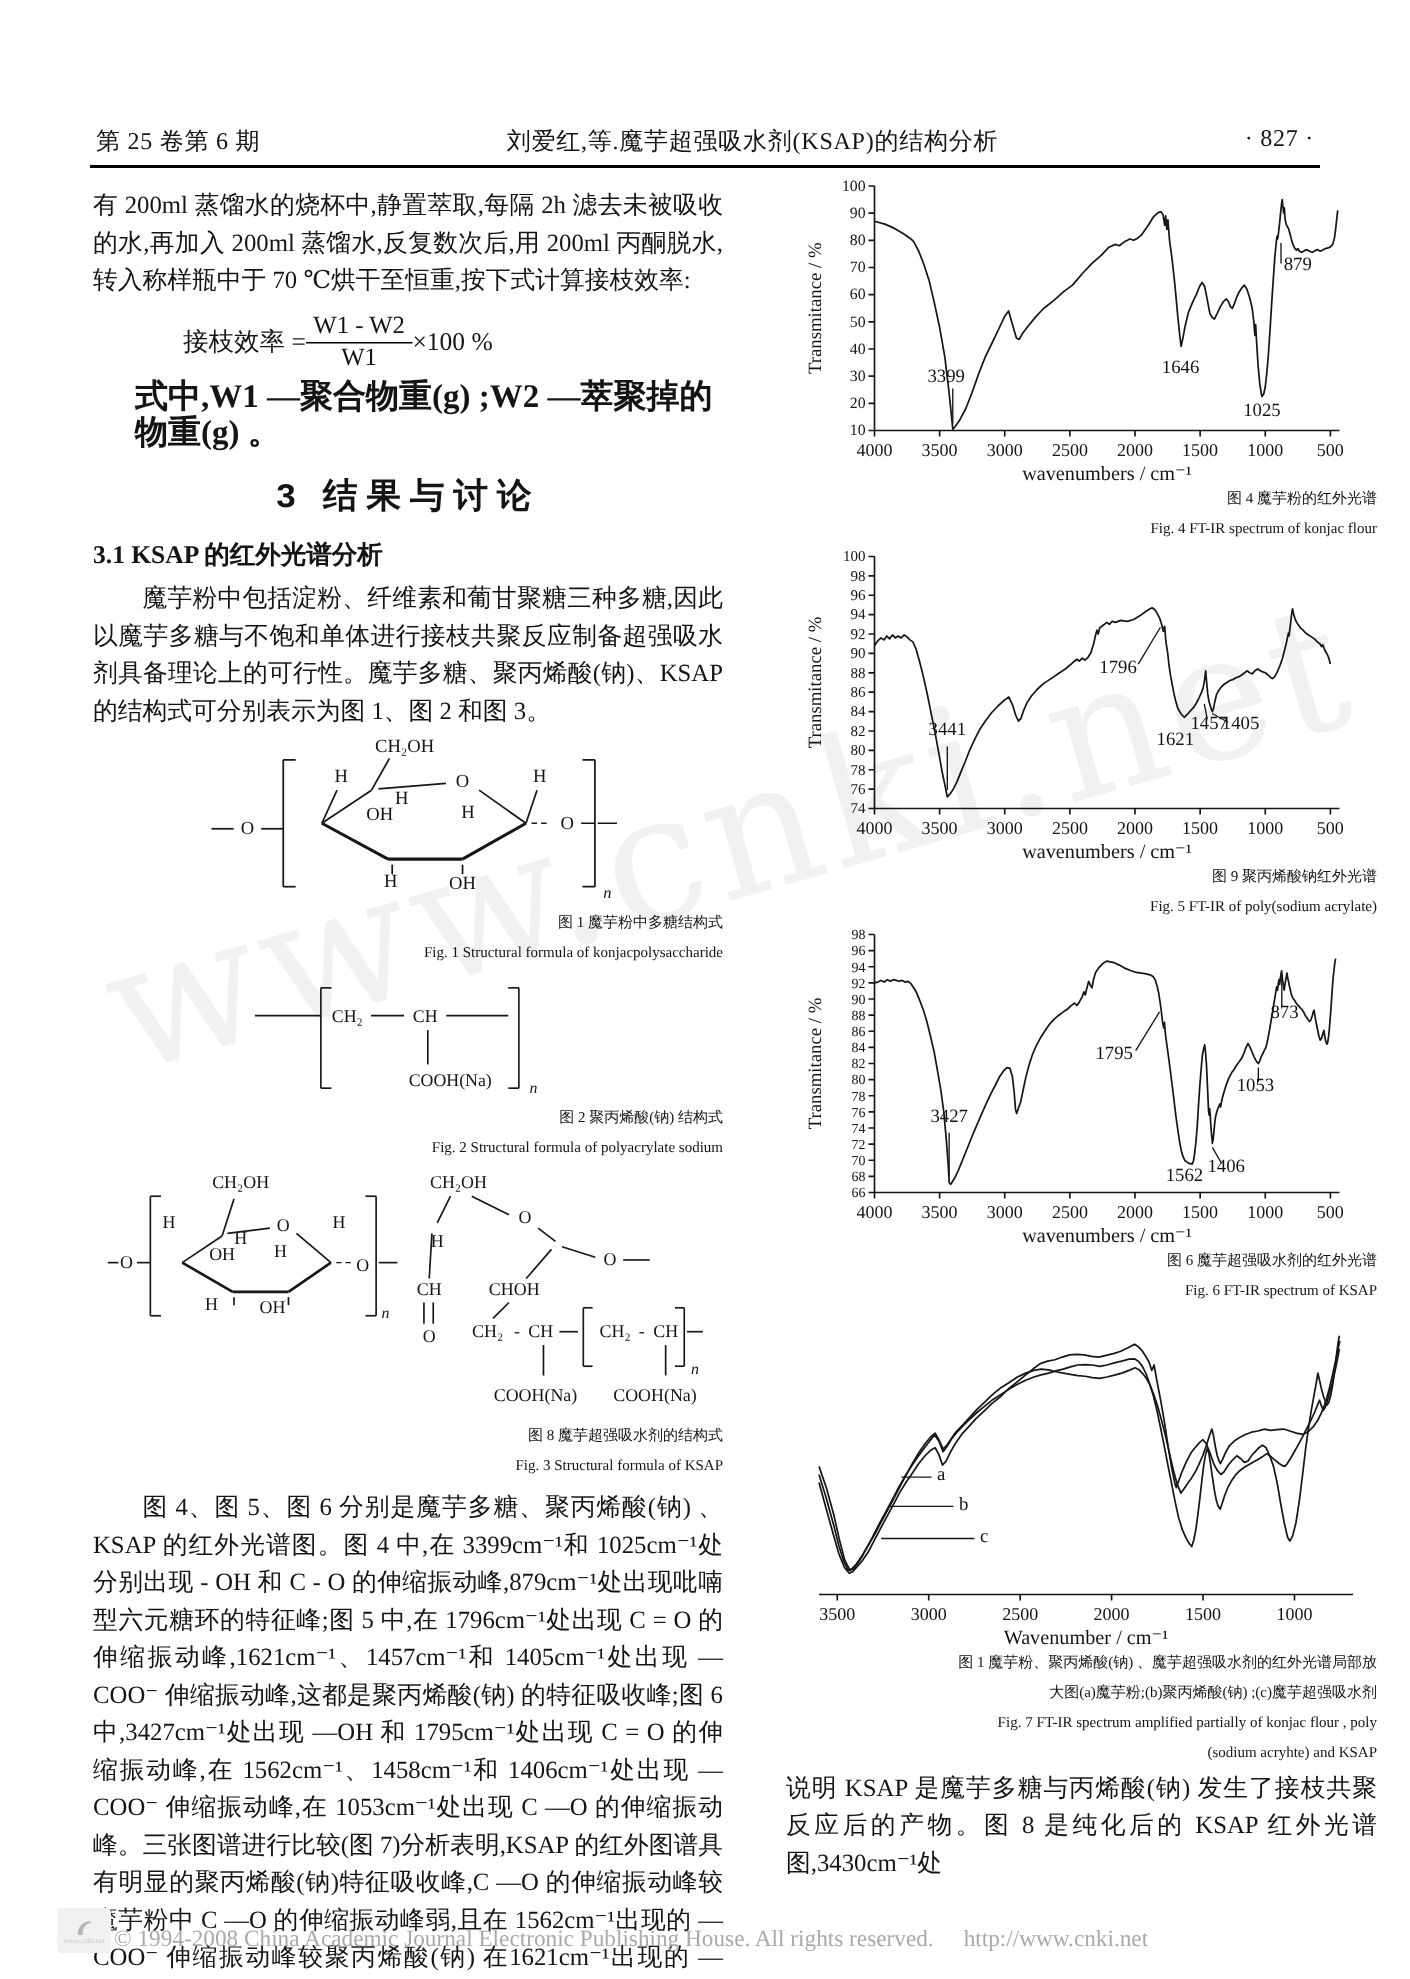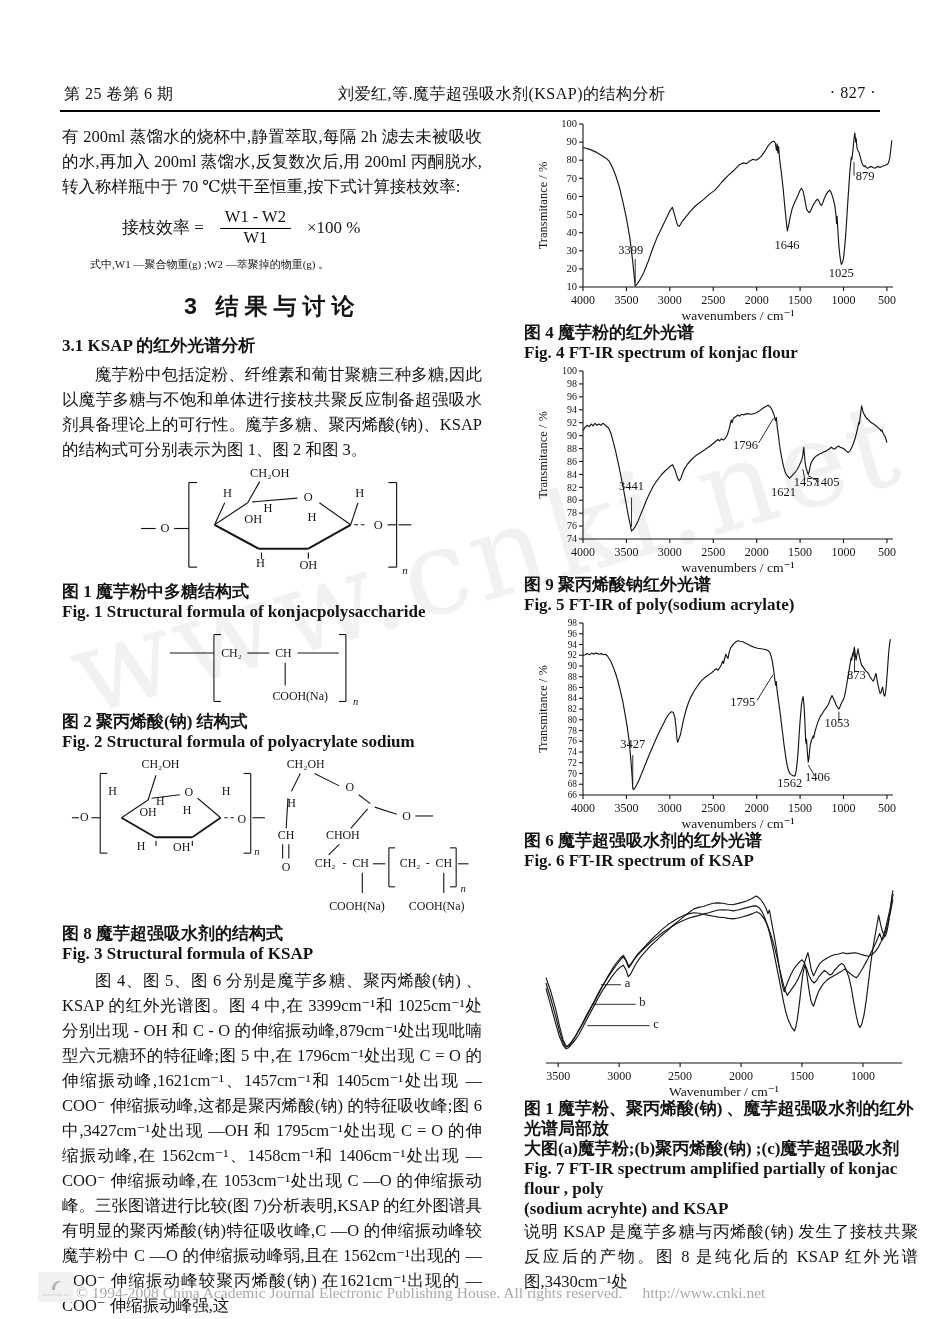--- a/index.html
+++ b/index.html
@@ -5,29 +5,29 @@
   html,body{margin:0;padding:0;}
   body{width:940px;height:1319px;position:relative;background:#ffffff;overflow:hidden;
        font-family:"Liberation Serif","DejaVu Serif",serif;color:#141414;}
   .hdr{position:absolute;top:84px;left:64px;width:812px;display:flex;justify-content:space-between;
        font-size:16px;letter-spacing:.5px;}
   .hdr-rule{position:absolute;top:110px;left:60px;width:820px;border-top:2.4px solid #000;}
   .col-l{position:absolute;left:62px;top:124px;width:420px;}
   .col-r{position:absolute;left:524px;top:116px;width:394px;}
   p.body{font-size:16.5px;line-height:25px;text-align:justify;margin:0;}
   .indent{text-indent:2em;}
-  .formula{margin:9px 0 2px 60px;font-size:17px;display:flex;align-items:center;gap:16px;}
+  .formula{margin:9px 0 2px 60px;font-size:17px;display:flex;align-items:center;gap:0;}
   .frac{display:inline-flex;flex-direction:column;text-align:center;line-height:1.15;font-size:16.5px;}
   .frac .num{border-bottom:1.5px solid #000;padding:0 5px 1px;}
-  .formula-note{font-size:11px;margin:4px 0 0 28px;line-height:24px;}
+  .formula-note{font-size:22px;margin:4px 0 0 28px;line-height:24px;font-weight:bold;}
   .sec-h{text-align:center;font-size:23px;font-weight:bold;margin:15px 0 12px;letter-spacing:6px;font-family:Liberation Mono, monospace;}
   .sec-h .no{letter-spacing:0;margin-right:18px;}
   .sub-h{font-size:17px;font-weight:bold;margin:2px 0 5px;}
   .figwrap{text-align:center;margin:2px 0 0;}
-  .cap{font-size:17px;text-align:left;line-height:20px;font-weight:bold;}
+  .cap{font-size:10px;text-align:right;line-height:20px;}
   .chart{display:block;margin:0 auto;}
   .struct{display:block;margin:0 auto;}
   svg text{font-family:"Liberation Serif","DejaVu Serif",serif;fill:#141414;}
   .p-right{margin-top:14px;}
   .wm{position:absolute;left:55px;top:610px;font-size:118px;color:rgba(185,185,185,0.20);
       transform:rotate(-16deg);transform-origin:left top;letter-spacing:4px;pointer-events:none;
       font-family:"DejaVu Serif",serif;white-space:nowrap;}
   .foot{position:absolute;left:38px;top:1272px;width:870px;display:flex;align-items:flex-end;gap:2px;
         color:#a9a9a9;font-size:15.5px;}
   .logo{width:36px;height:30px;background:#f1f1f1;border-radius:3px;display:flex;flex-direction:column;

